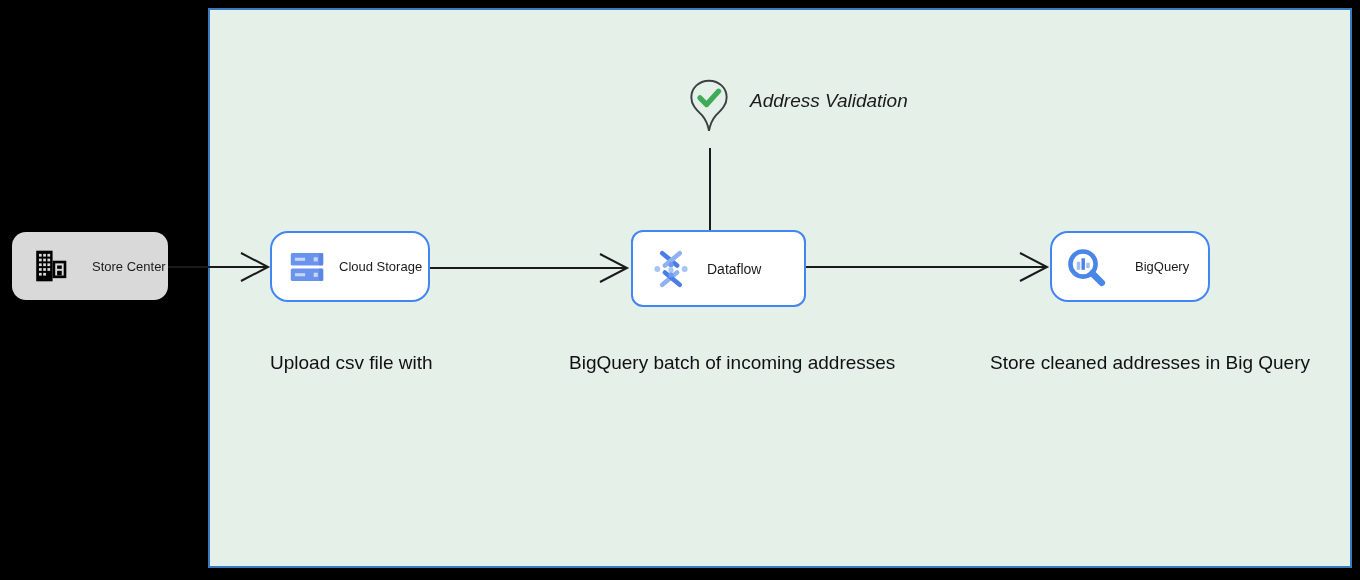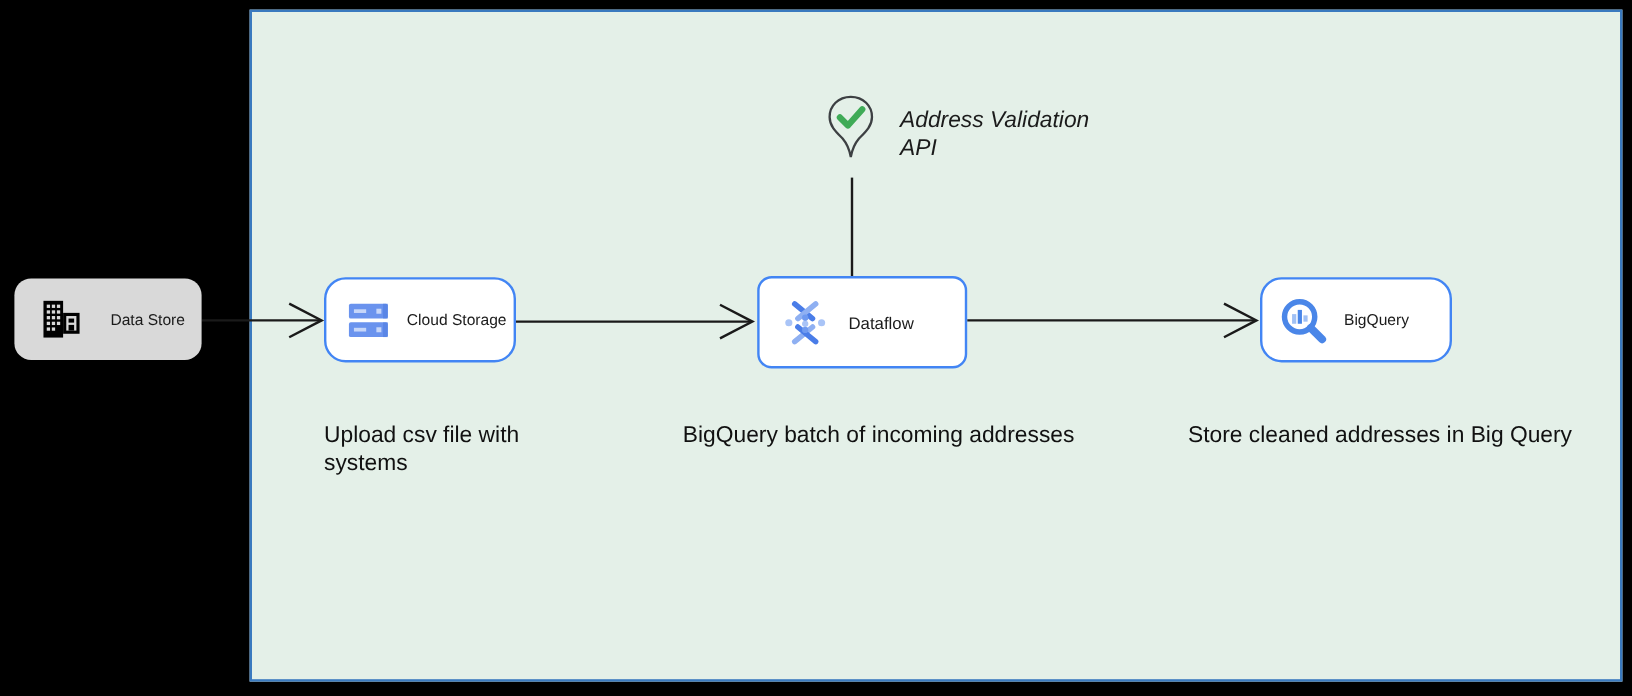--- a/index.html
+++ b/index.html
@@ -37,21 +37,21 @@
   }
   .node .icon{flex:0 0 auto;display:flex;align-items:center;justify-content:center;}
   .node .nlabel{white-space:nowrap;}
   .dc{left:12px;top:232px;width:156px;height:68px;padding-left:20px;}
   .dc .nlabel{margin-left:22px;}
   .cs{left:270px;top:231px;width:160px;height:71px;padding-left:16px;}
   .cs .nlabel{margin-left:13px;}
   .df{left:631px;top:230px;width:175px;height:77px;padding-left:17px;border-radius:12px;}
   .df .nlabel{margin-left:15px;font-size:14px;}
   .bq{left:1050px;top:231px;width:160px;height:71px;padding-left:13px;}
-  .bq .nlabel{margin-left:13px;}
+  .bq .nlabel{margin-left:28px;}
   .pin{
     position:absolute;left:688px;top:79px;width:42px;height:54px;
   }
   .av-text{
     position:absolute;left:750px;top:89px;
     font-size:19px;line-height:23px;font-style:italic;
   }
   .caption{
     position:absolute;font-size:19px;line-height:24px;color:#111111;margin-top:20px;
   }
@@ -99,21 +99,21 @@
           <rect x="14.6" y="20" width="2.6" height="2.6"></rect>
         <rect x="6.6" y="24.5" width="2.6" height="2.6"></rect>
           <rect x="10.6" y="24.5" width="2.6" height="2.6"></rect>
       </g>
       <rect x="19.5" y="13" width="13" height="16.5" fill="#000"></rect>
       <rect x="22" y="15.5" width="8" height="11.5" fill="#d9d9d9"></rect>
       <rect x="23.8" y="17.5" width="4.4" height="3.2" fill="#000"></rect>
       <rect x="23.8" y="22.5" width="4.4" height="4.5" fill="#000"></rect>
     </svg>
   </span>
-  <span class="nlabel">Data Store</span>
+  <span class="nlabel">Store Center</span>
 </div>
 
 <div class="node gcp-node cs">
   <span class="icon">
     <svg width="38" height="34" viewBox="0 0 24 22" xmlns="http://www.w3.org/2000/svg">
       <rect x="1.5" y="2" width="21" height="8" rx="1" fill="#6a93ee"></rect>
       <rect x="4.2" y="5" width="6.6" height="2" fill="#c6d6f9"></rect>
       <rect x="16.3" y="4.7" width="2.7" height="2.7" fill="#c6d6f9"></rect>
       <rect x="19.9" y="2" width="2.6" height="8" fill="#4d7ce0" opacity="0.55"></rect>
       <rect x="1.5" y="12" width="21" height="8" rx="1" fill="#6a93ee"></rect>
@@ -159,23 +159,21 @@
 
 <div class="pin">
   <svg width="42" height="54" viewBox="0 0 44 56" xmlns="http://www.w3.org/2000/svg">
     <path d="M22 1.5 C11 1.5 3.5 9.5 3.5 19 C3.5 27 9 32 15 38 C18 41.5 20.5 45.5 22 54 C23.5 45.5 26 41.5 29 38 C35 32 40.5 27 40.5 19 C40.5 9.5 33 1.5 22 1.5 Z" fill="none" stroke="#3d4043" stroke-width="2"></path>
     <path d="M12.5 19.5 L19.5 26.5 L32 12.5" fill="none" stroke="#3fab57" stroke-width="5.5" stroke-linecap="round" stroke-linejoin="round"></path>
   </svg>
 </div>
 
 <div class="av-text">
   <div>Address Validation</div>
-  <div>API</div>
 </div>
 
 <div class="caption cap-upload">
   <div>Upload csv file with</div>
-  <div>systems</div>
 </div>
 
 <div class="caption cap-process">BigQuery batch of incoming addresses</div>
 
 <div class="caption cap-store">Store cleaned addresses in Big Query</div>
 
 </body></html>

